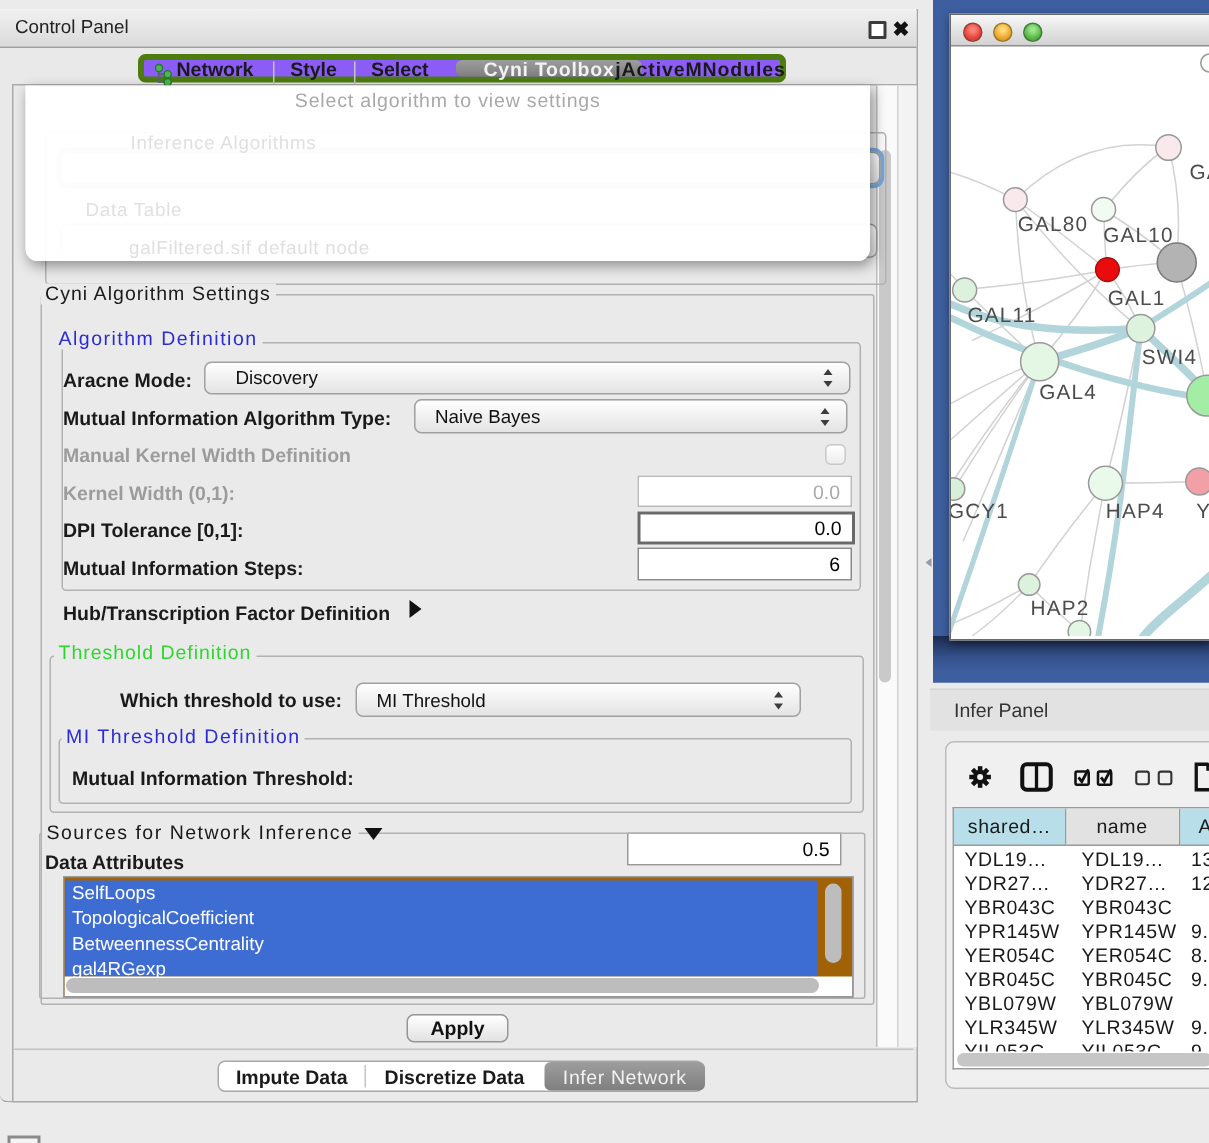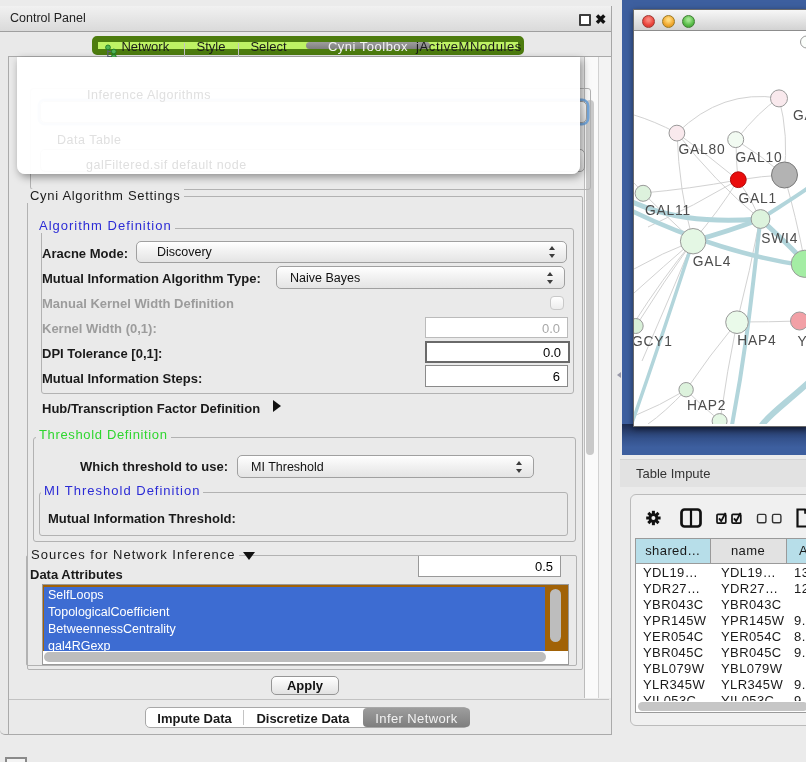--- a/index.html
+++ b/index.html
@@ -101,21 +101,21 @@
 <text x="145.7" y="211.5" text-anchor="middle">SWI4</text>
 <text x="78" y="235" text-anchor="middle">GAL4</text>
 <text x="18.3" y="314.5" text-anchor="middle">GCY1</text>
 <text x="122.8" y="314" text-anchor="middle">HAP4</text>
 <text x="163.5" y="314.5">YJL219W</text>
 <text x="72.7" y="379" text-anchor="middle">HAP2</text>
 </g>
 </svg></div>
 
 <div class="ab" style="left:620px;top:459px;width:186px;height:27px;background:#e2e2e2;border-top:1px solid #d5d5d5;">
- <div style="position:absolute;left:16px;top:6px;font-size:13px;color:#333;">Table Impute</div>
+ <div style="position:absolute;left:16px;top:6px;font-size:13px;color:#333;">Infer Panel</div>
 </div>
 <div class="ab" style="left:630px;top:494px;width:190px;height:230px;background:#f0f0f0;border:1px solid #bbb;border-radius:6px;"></div>
 <div class="ab" style="left:640px;top:505px;width:166px;height:26px;">
 <svg width="166" height="26" viewBox="0 0 166 26">
 <g transform="translate(13.4,13)">
  <g fill="#111">
   <rect x="-1.5" y="-7.2" width="3" height="5" transform="rotate(0)"></rect>
   <rect x="-1.5" y="-7.2" width="3" height="5" transform="rotate(45)"></rect>
   <rect x="-1.5" y="-7.2" width="3" height="5" transform="rotate(90)"></rect>
   <rect x="-1.5" y="-7.2" width="3" height="5" transform="rotate(135)"></rect>
@@ -202,21 +202,21 @@
 
 <div class="ab" style="left:0;top:6px;width:611px;height:727px;background:#e9e9e9;border:1px solid #a6a6a6;border-left:none;border-radius:0 0 5px 5px;"></div>
 <div class="ab" style="left:0;top:6px;width:611px;height:25px;background:linear-gradient(#f1f1f1,#dadada);border-bottom:1px solid #9f9f9f;">
  <div style="position:absolute;left:10px;top:5px;font-size:12.5px;color:#222;">Control Panel</div>
  <div style="position:absolute;left:579px;top:8px;width:8px;height:8px;border:2px solid #3c3c3c;border-radius:1px;background:#fff;"></div>
  <div style="position:absolute;left:595px;top:5px;font-size:13.5px;font-weight:bold;color:#111;">✖</div>
 </div>
 
 <div class="ab" style="left:8px;top:56px;width:602px;height:677px;background:#eaeaea;border:1px solid #aaa;"></div>
 
-<div class="ab" style="left:92px;top:36px;width:432px;height:19px;background:#bef264;border:6px solid #4d7c0f;border-radius:5px;box-sizing:border-box;">
+<div class="ab" style="left:92px;top:36px;width:432px;height:19px;background:#8b5cf6;border:4px solid #4d7c0f;border-radius:5px;box-sizing:border-box;font-weight:bold;">
  <div class="seg" style="left:0;width:86px;">
       <span style="left:55%;">Network</span>
     </div>
  <svg style="position:absolute;left:7px;top:2px;" width="12" height="15" viewBox="0 0 12 15">
   <path d="M2.8,5 L2.8,12.5 L7.5,12.5 M2.8,7.5 L7.5,7.5" stroke="#5a6274" stroke-width="1.2" fill="none"></path>
   <circle cx="3" cy="3.4" r="2.4" fill="#51b357" stroke="#1d7a26" stroke-width="0.9"></circle>
   <circle cx="8.8" cy="7.5" r="2.4" fill="#51b357" stroke="#1d7a26" stroke-width="0.9"></circle>
   <circle cx="8.8" cy="12.8" r="2.4" fill="#51b357" stroke="#1d7a26" stroke-width="0.9"></circle>
  </svg>
  <div style="position:absolute;left:86px;top:1px;width:1px;height:15px;background:#c4c4c4;"></div>
@@ -237,20 +237,21 @@
 
 <div class="ab" style="left:584px;top:57px;width:14px;height:641px;background:#fafafa;border-left:1px solid #bcbcbc;"></div>
 <div class="ab" style="left:598px;top:57px;width:12px;height:641px;background:#f3f3f3;border-left:1px solid #d2d2d2;"></div>
 <div class="ab" style="left:585.5px;top:100px;width:8px;height:355px;background:#c9c9c9;border-radius:4px;"></div>
 
 <div class="gb" style="left:30px;top:88px;width:559px;height:100px;"></div>
 <div class="combo" style="left:40px;top:101px;width:545px;height:20px;box-shadow:0 0 0 2.5px rgba(108,163,221,0.9);"></div>
 <div class="combo" style="left:40px;top:149px;width:543px;height:21px;"></div>
 
 <div class="ab" style="left:17px;top:57px;width:563px;height:117px;background:rgba(255,255,255,0.97);border-radius:0 0 8px 8px;box-shadow:2px 3px 9px rgba(0,0,0,0.4);" id="popup">
+ <div style="position:absolute;left:0;top:2px;width:100%;text-align:center;font-size:13px;letter-spacing:0.55px;color:#a8a8a8;">Select algorithm to view settings</div>
  <div style="position:absolute;left:70px;top:31px;font-size:12.5px;color:#e0e0e0;letter-spacing:0.5px;">Inference Algorithms</div>
  <div style="position:absolute;left:40px;top:76px;font-size:12.5px;color:#e0e0e0;letter-spacing:0.5px;">Data Table</div>
  <div style="position:absolute;left:69px;top:101px;font-size:12.5px;color:#dfdfdf;letter-spacing:0.5px;">galFiltered.sif default node</div>
 </div>
 
 <div class="gb" style="left:27px;top:196px;width:554px;height:472px;border-radius:2px;"></div>
 <div class="gl" style="left:27px;top:189px;color:#1a1a1a;">Cyni Algorithm Settings</div>
 
 <div class="gb" style="left:41px;top:228px;width:531px;height:164px;"></div>
 <div class="gl" style="left:36px;top:219px;color:#2b2bd6;letter-spacing:1px;">Algorithm Definition</div>

